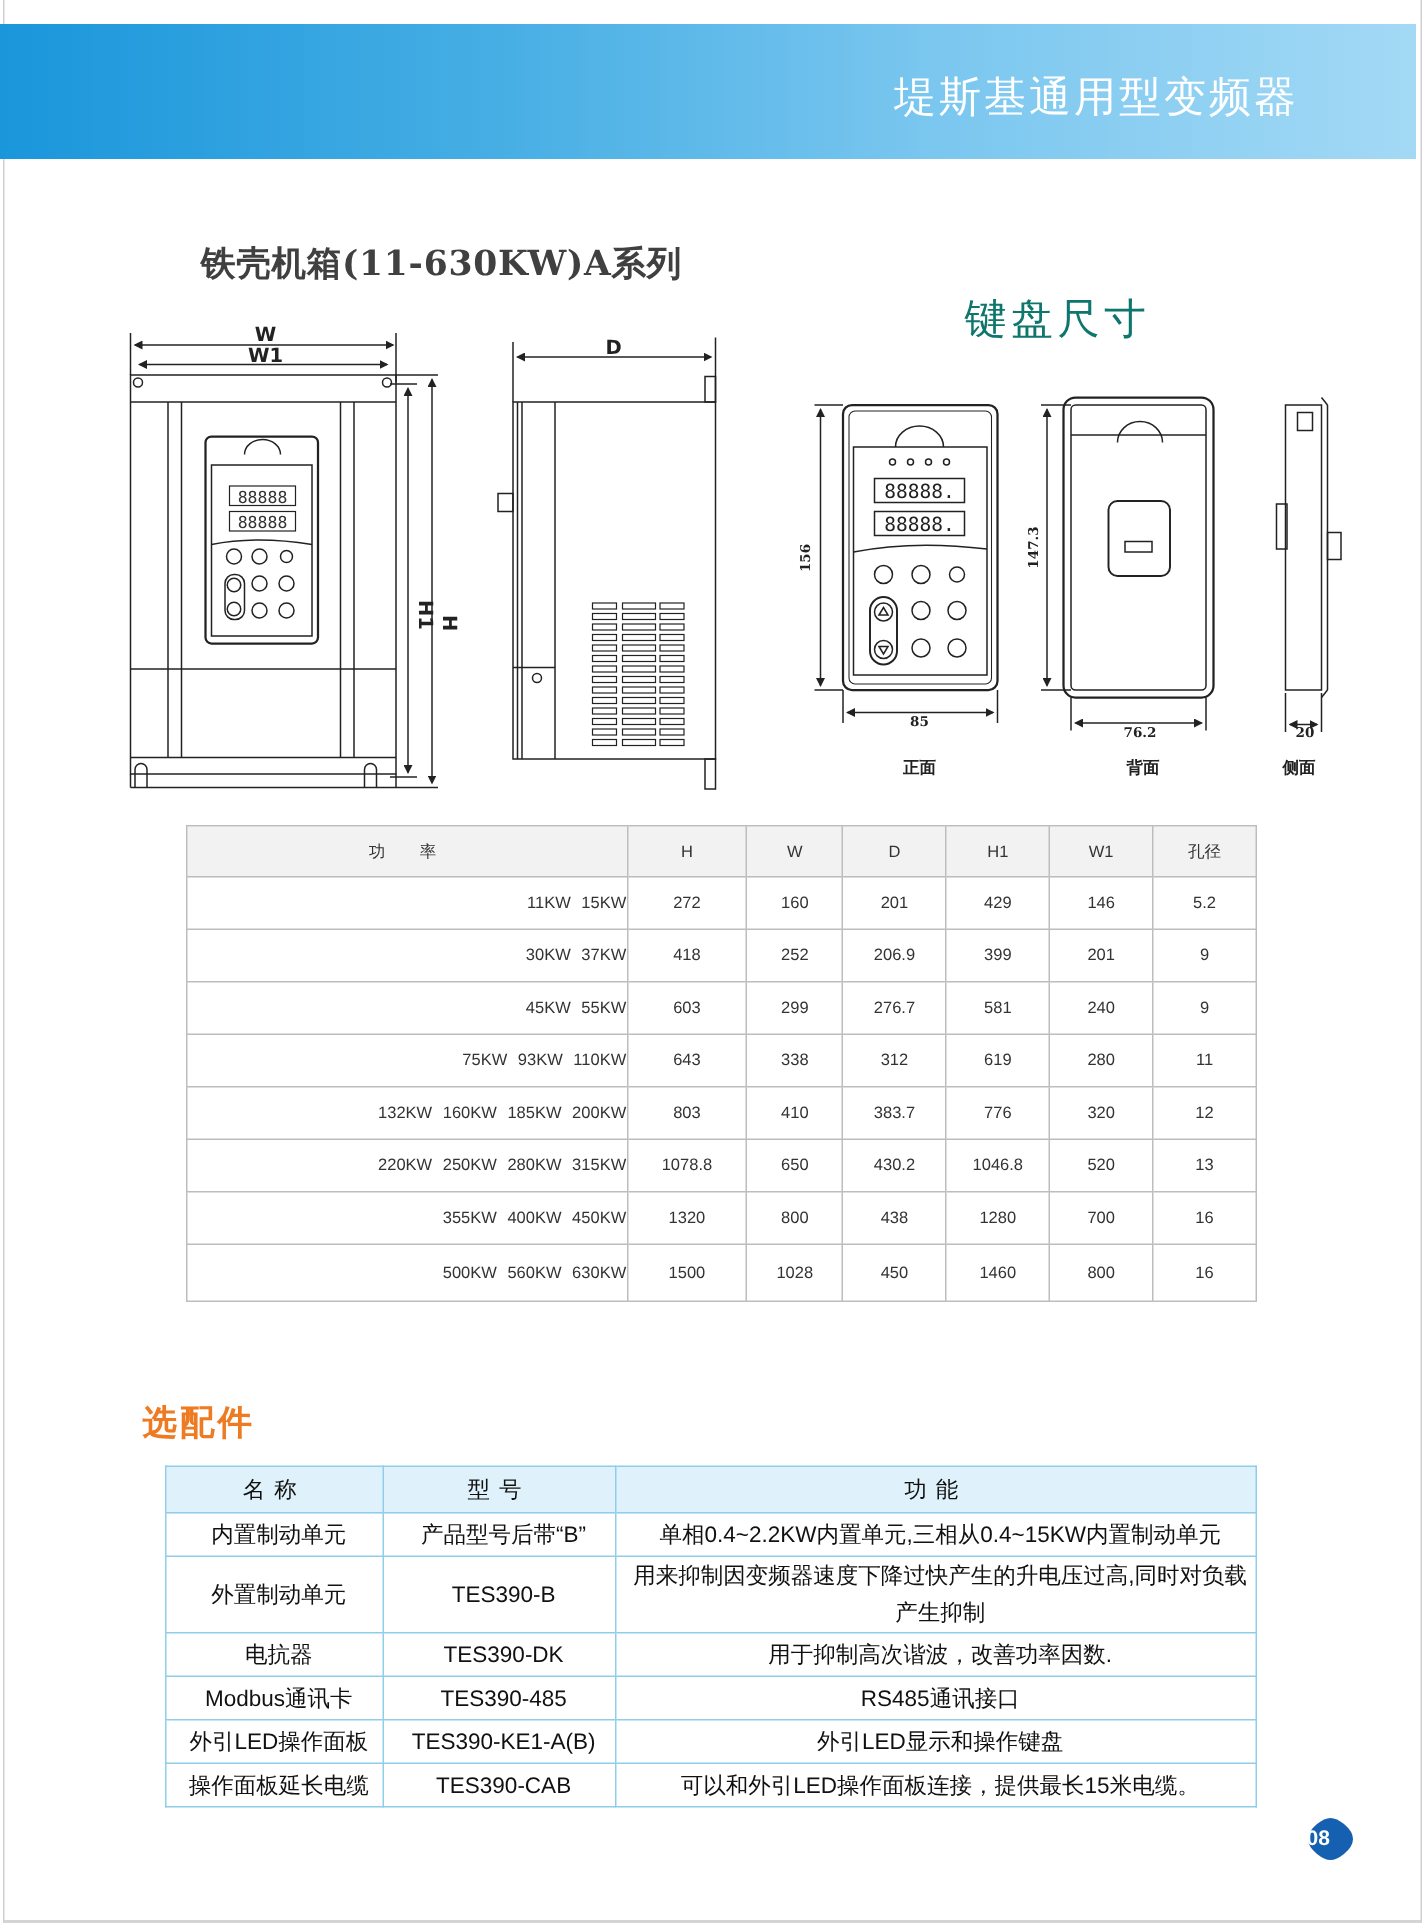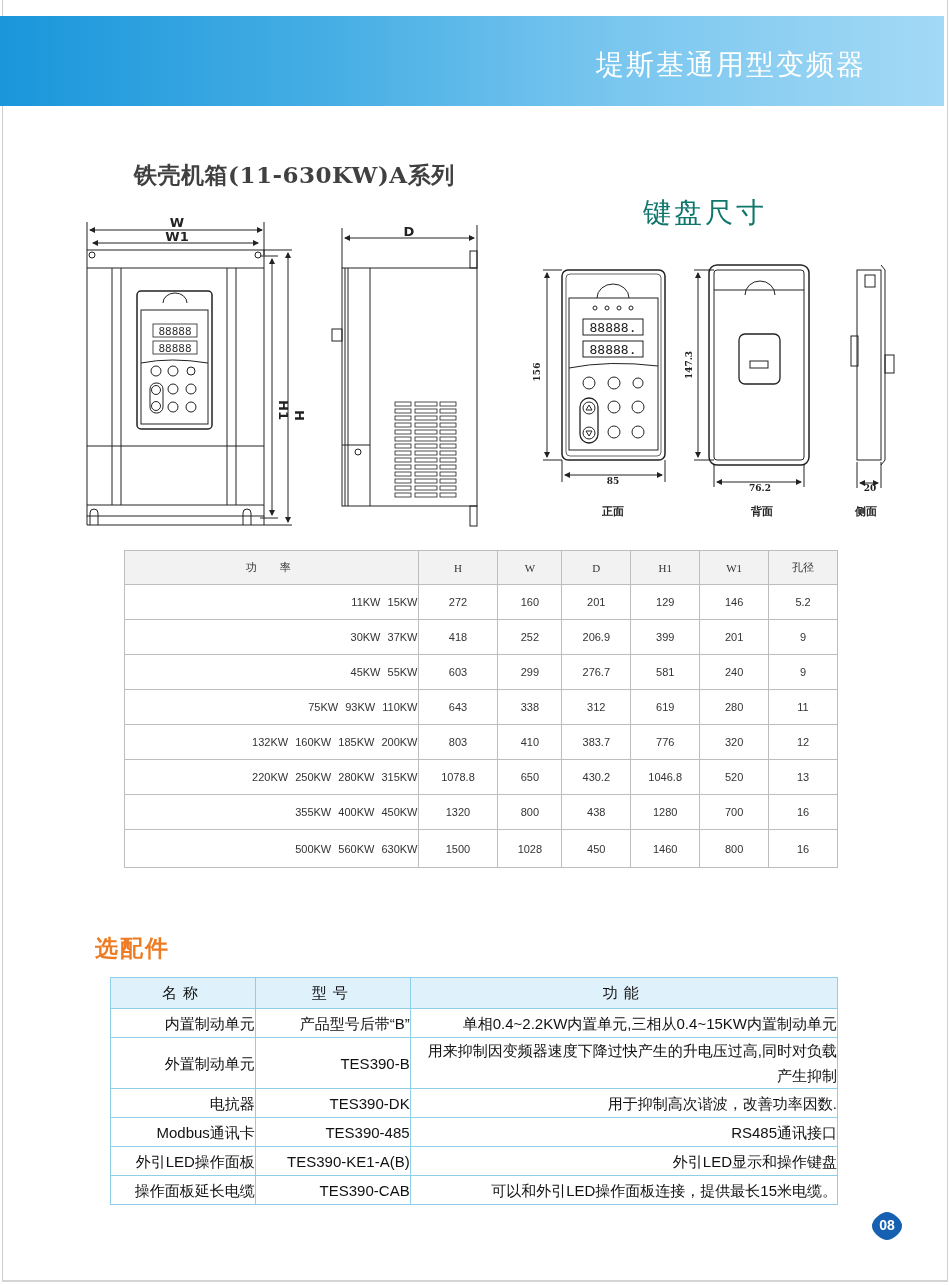--- a/index.html
+++ b/index.html
@@ -12,33 +12,33 @@
     background: linear-gradient(to right, #1a96db 0%, #46aee4 35%, #79c6ef 65%, #a3d9f5 100%); }
   .header-band .title { position: absolute; right: 78px; top: 30px; color: #fff; font-size: 28px; letter-spacing: 2px; font-weight: 300; }
 
   .section-title { position: absolute; left: 134px; top: 160px; font-family: "DejaVu Serif", serif; font-size: 23px; font-weight: bold; color: #404040; letter-spacing: 0.5px; }
   .keypad-title { position: absolute; left: 643px; top: 194px; font-size: 28px; color: #0f766e; letter-spacing: 3px; }
 
   .drawings { position: absolute; left: 0; top: 0; width: 950px; height: 545px; }
 
   table.dims { position: absolute; left: 124px; top: 550px; width: 714px; border-collapse: collapse; font-family: "Liberation Sans", sans-serif; font-size: 11px; color: #333; }
   table.dims th, table.dims td { border: 1.5px solid #bdbdbd; text-align: center; font-weight: normal; }
-  table.dims th { height: 34px; background: #f2f2f2; font-family: Liberation Serif, serif; }
+  table.dims th { height: 34px; background: #f2f2f2; }
   table.dims td { height: 35px; }
   table.dims td.first { text-align: right; padding-left: 2px; word-spacing: 4px; }
 
   .acc-title { position: absolute; left: 95px; top: 933px; font-size: 23px; color: #ee7b22; letter-spacing: 2px; font-weight: bold; }
 
   table.acc { position: absolute; left: 110px; top: 977px; width: 728px; border-collapse: collapse; font-family: "Liberation Sans", sans-serif; font-size: 15px; color: #111; }
   table.acc th, table.acc td { border: 1.5px solid #8fcde9; }
   table.acc th { height: 31px; background: #dff1fa; font-weight: normal; letter-spacing: 6px; text-align: center; }
-  table.acc td { height: 29px; padding-left: 6px; text-align: right; line-height: 25px; }
+  table.acc td { height: 29px; padding-left: 6px; text-align: center; line-height: 25px; }
 
   .page-badge { position: absolute; left: 871px; top: 1211px; width: 32px; height: 30px; }
-  .page-badge .num { position: absolute; left: 0; top: 6px; width: 32px; text-align: center; color: #fff; font-weight: bold; font-size: 14px; font-family: "Liberation Sans", sans-serif; }
+  .page-badge .num { position: absolute; left: 0; top: 6px; width: 32px; text-align: left; color: #fff; font-weight: bold; font-size: 14px; font-family: "Liberation Sans", sans-serif; }
 </style>
 </head>
 <body>
 
 <div class="page-frame"></div>
 
 <div class="header-band">
   <div class="title">堤斯基通用型变频器</div>
 </div>
 
@@ -264,21 +264,21 @@
       <th>W1</th>
       <th>孔径</th>
     </tr>
   </thead>
   <tbody>
     <tr>
         <td class="first">11KW   15KW</td>
         <td>272</td>
         <td>160</td>
         <td>201</td>
-        <td>129</td>
+        <td>429</td>
         <td>146</td>
         <td>5.2</td>
       </tr>
     <tr>
         <td class="first">30KW   37KW</td>
         <td>418</td>
         <td>252</td>
         <td>206.9</td>
         <td>399</td>
         <td>201</td>

